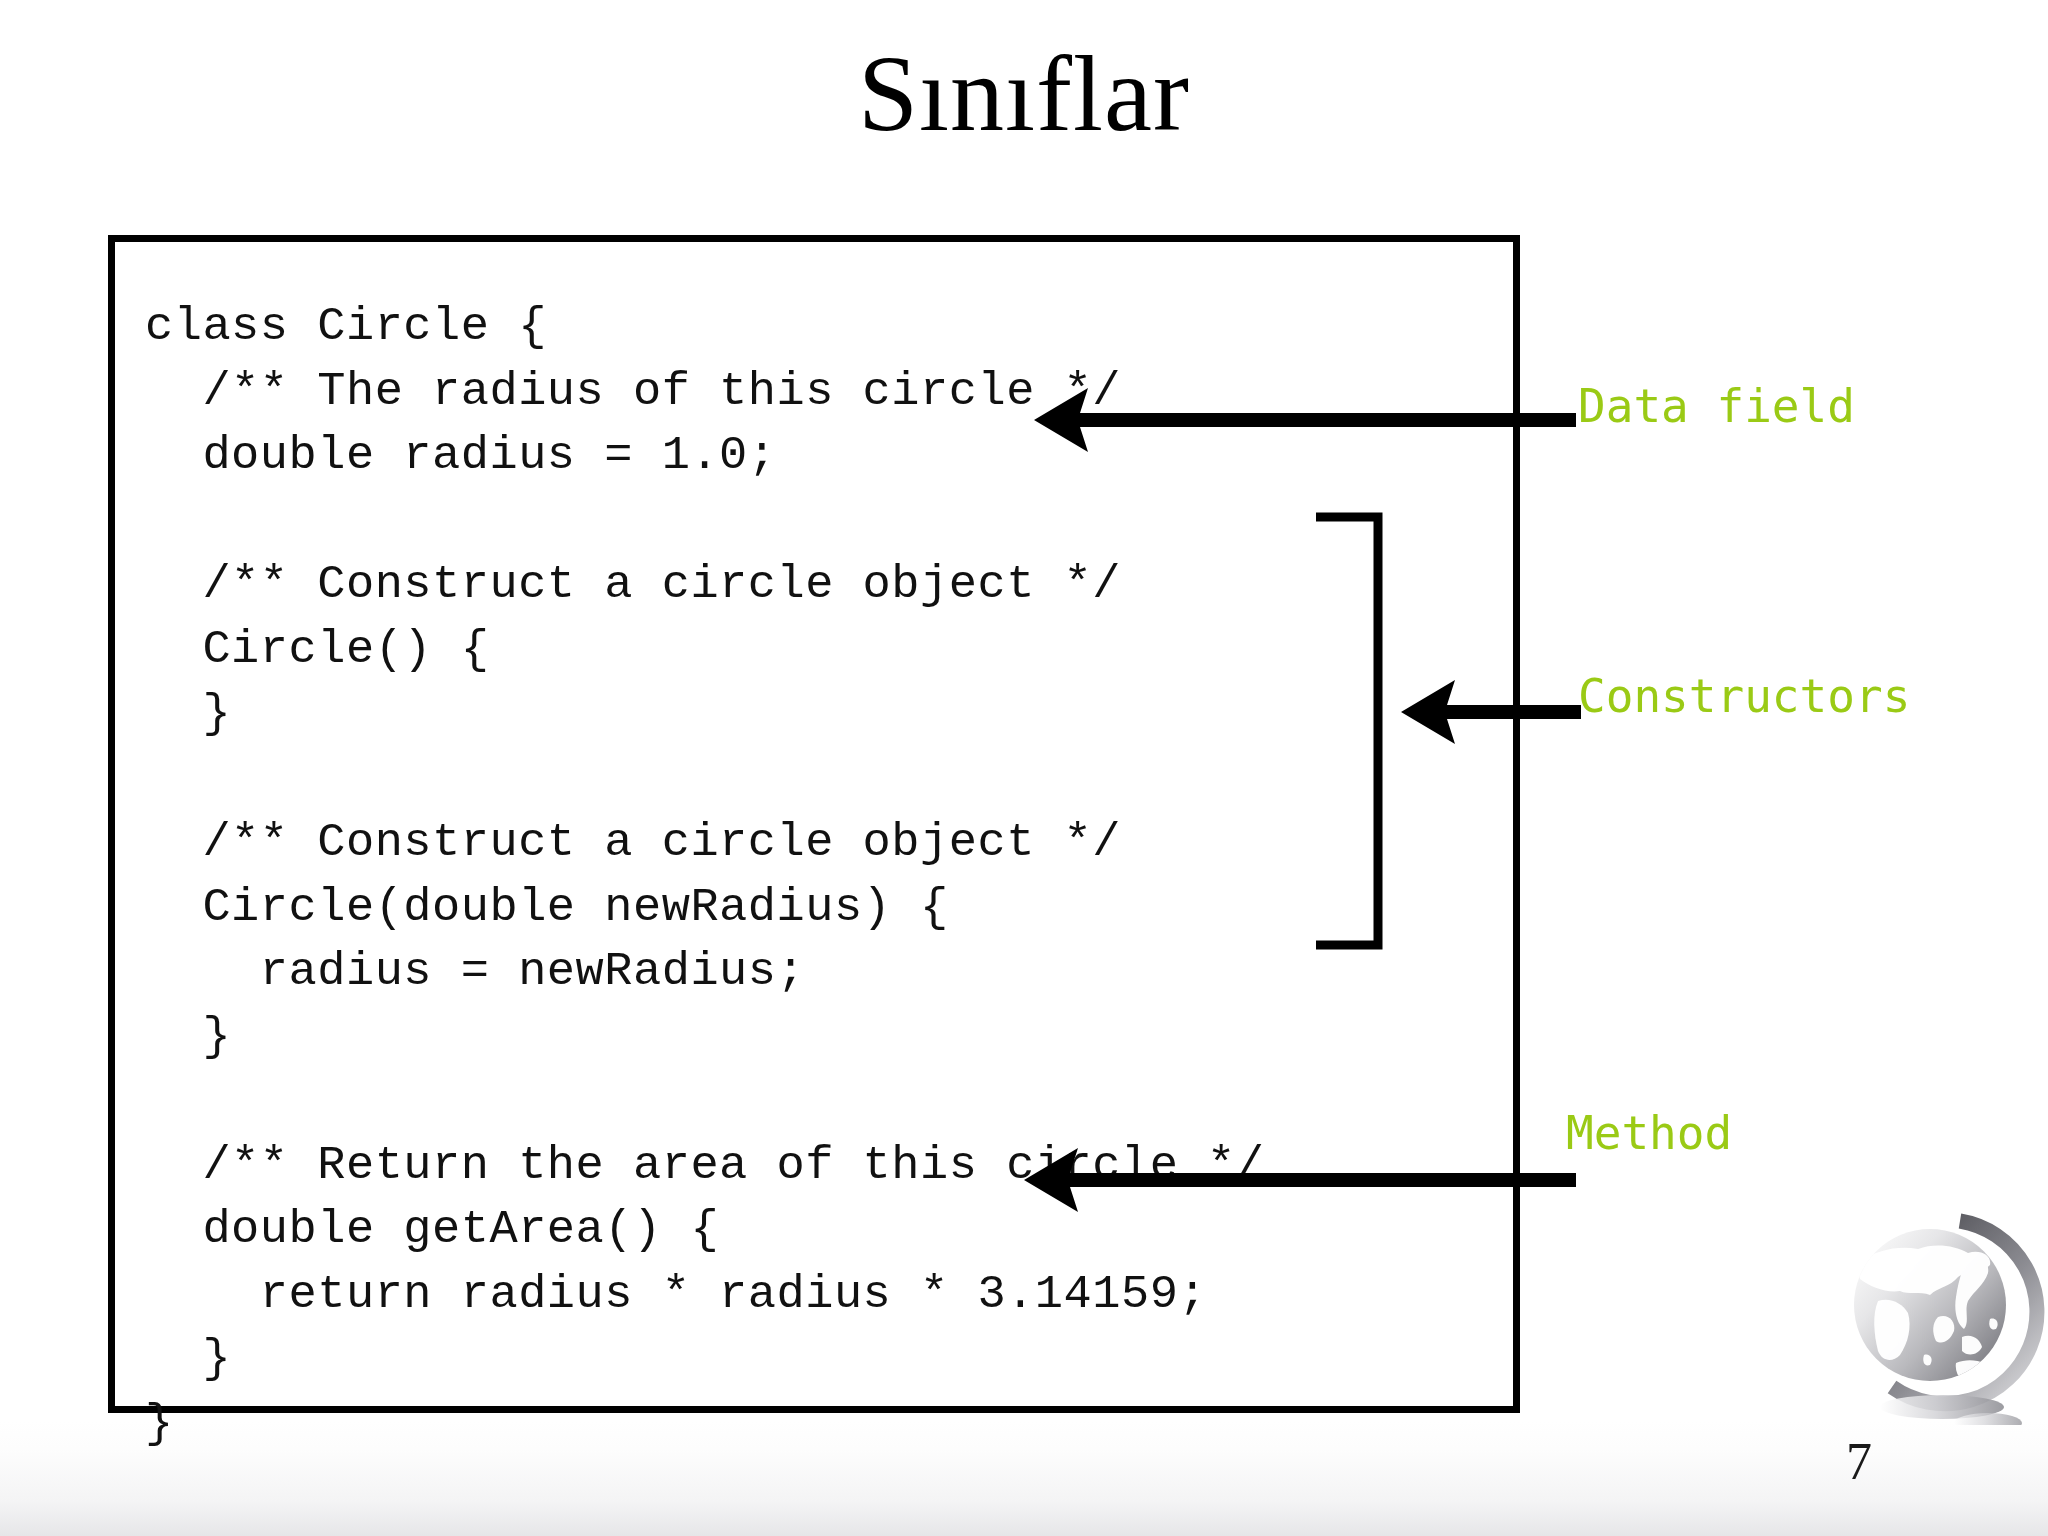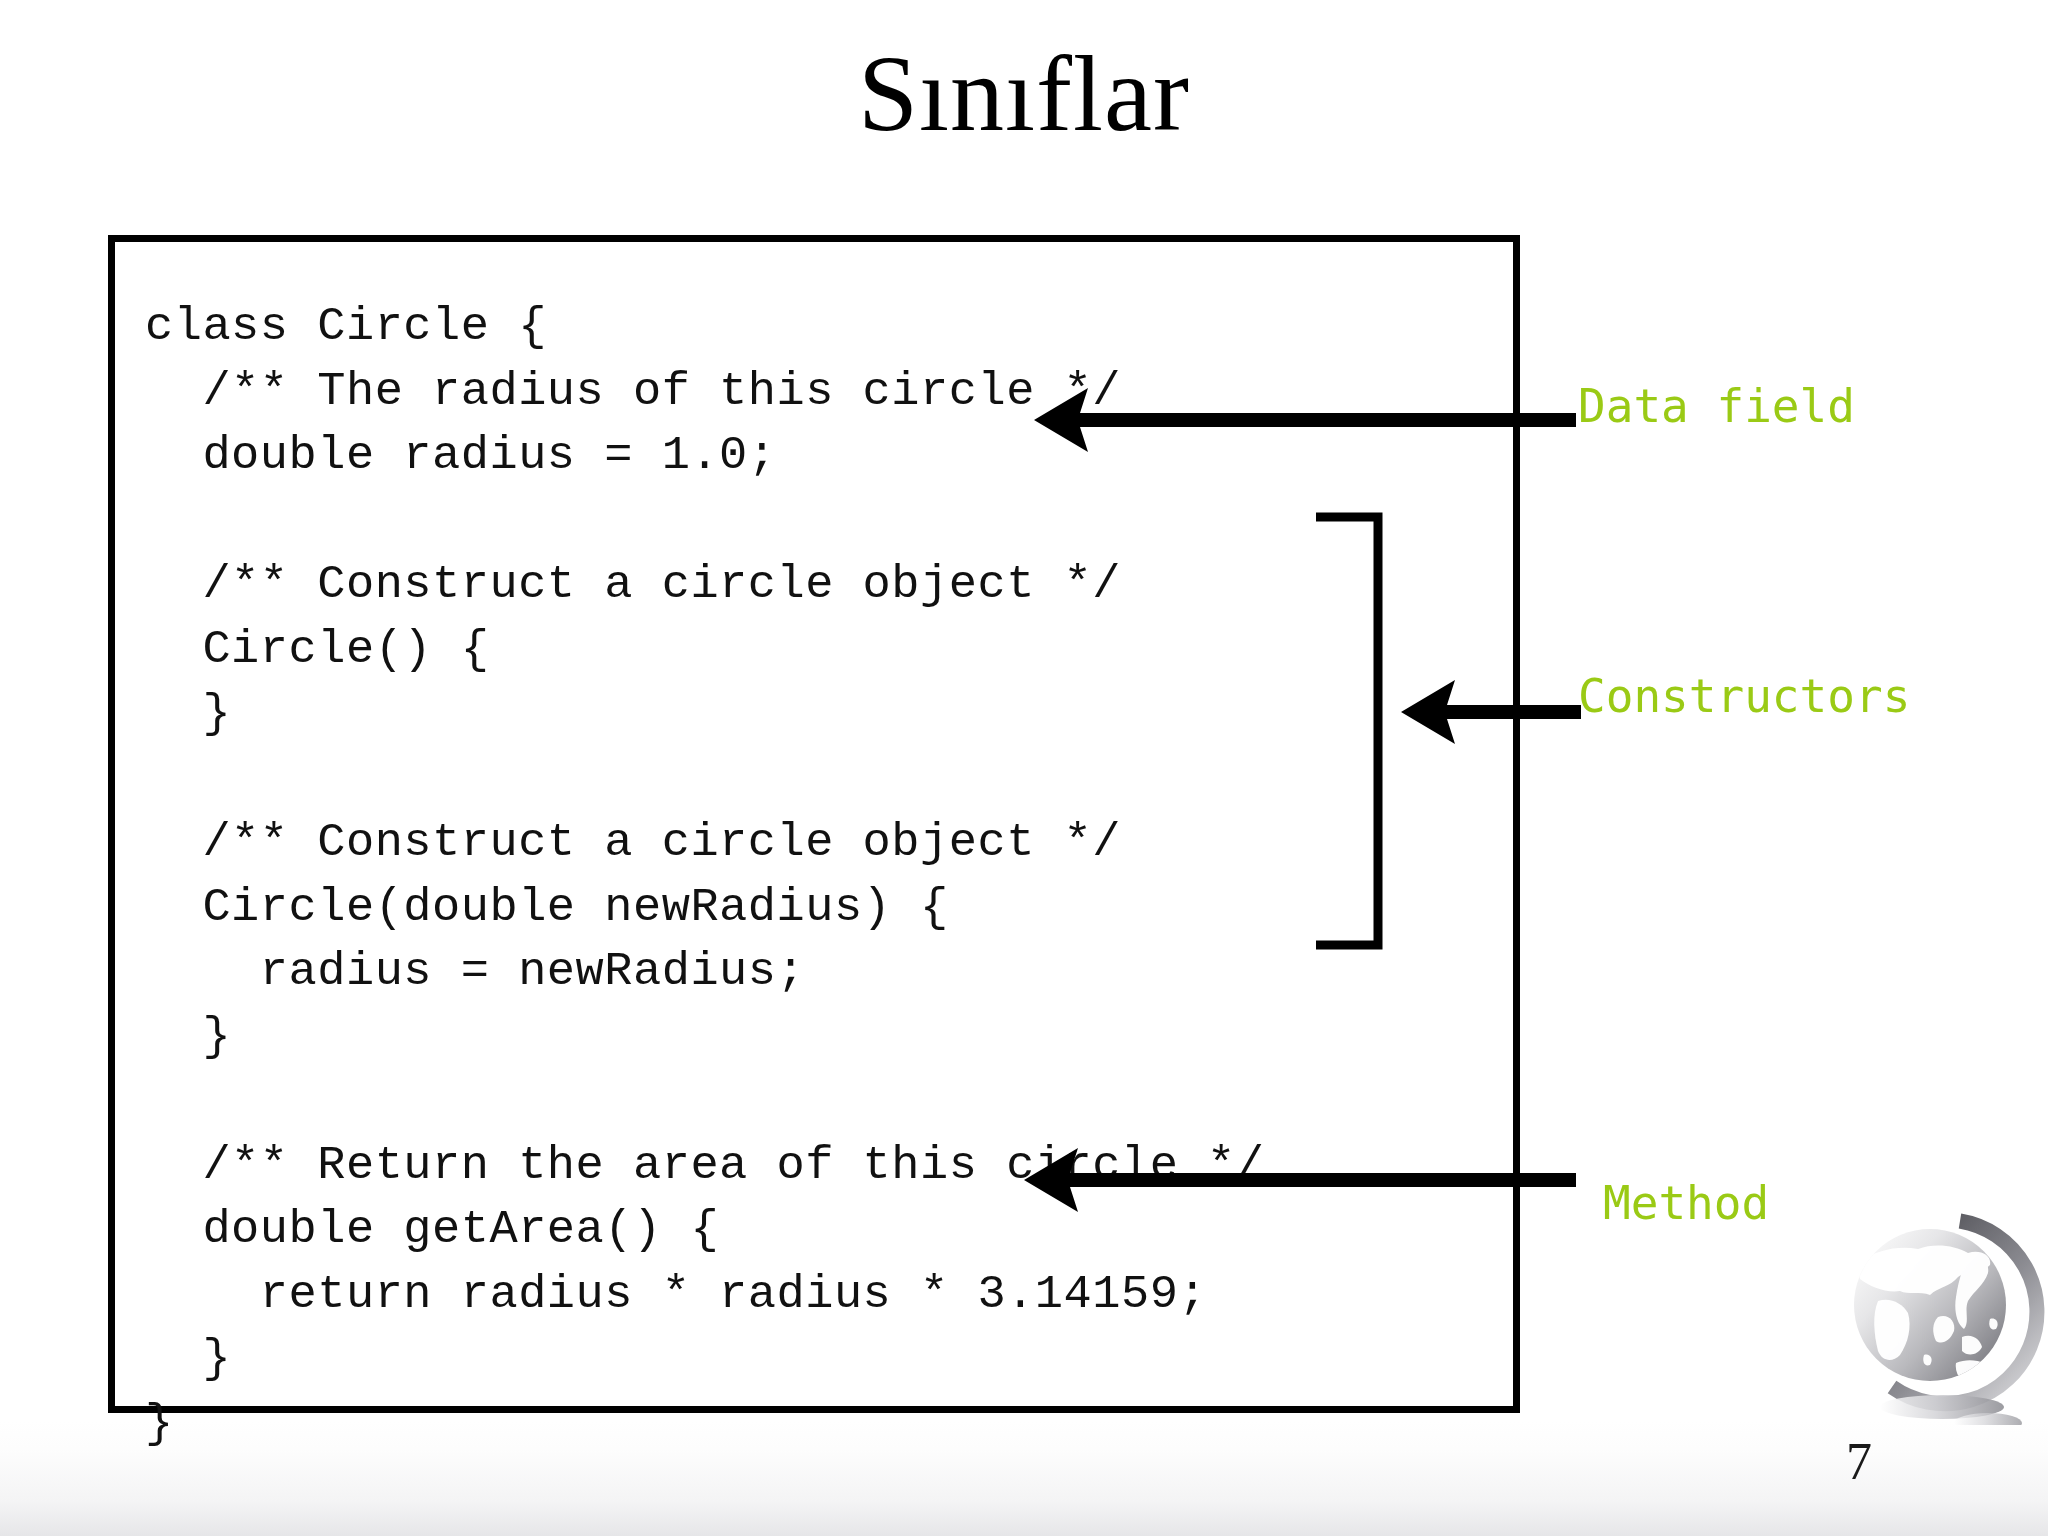--- a/index.html
+++ b/index.html
@@ -76,21 +76,21 @@
     position: absolute;
     font-family: "DejaVu Sans Mono", "Liberation Mono", monospace;
     font-size: 46px;
     line-height: 1;
     color: #9ACA15;
     white-space: pre;
     z-index: 6;
   }
   #label-data-field  { left: 1578px; top: 383px; }
   #label-constructors{ left: 1578px; top: 673px; }
-  #label-method      { left: 1566px; top: 1180px; margin-left: 37px; }
+  #label-method      { left: 1566px; top: 1110px; }
 
   
   .arrow {
     position: absolute;
     z-index: 5;
   }
   #arrow-data-field   { left: 1020px; top: 380px;  width: 560px; height: 80px; }
   #arrow-constructors { left: 1395px; top: 672px;  width: 190px; height: 80px; }
   #arrow-method       { left: 1010px; top: 1140px; width: 570px; height: 80px; }
 

